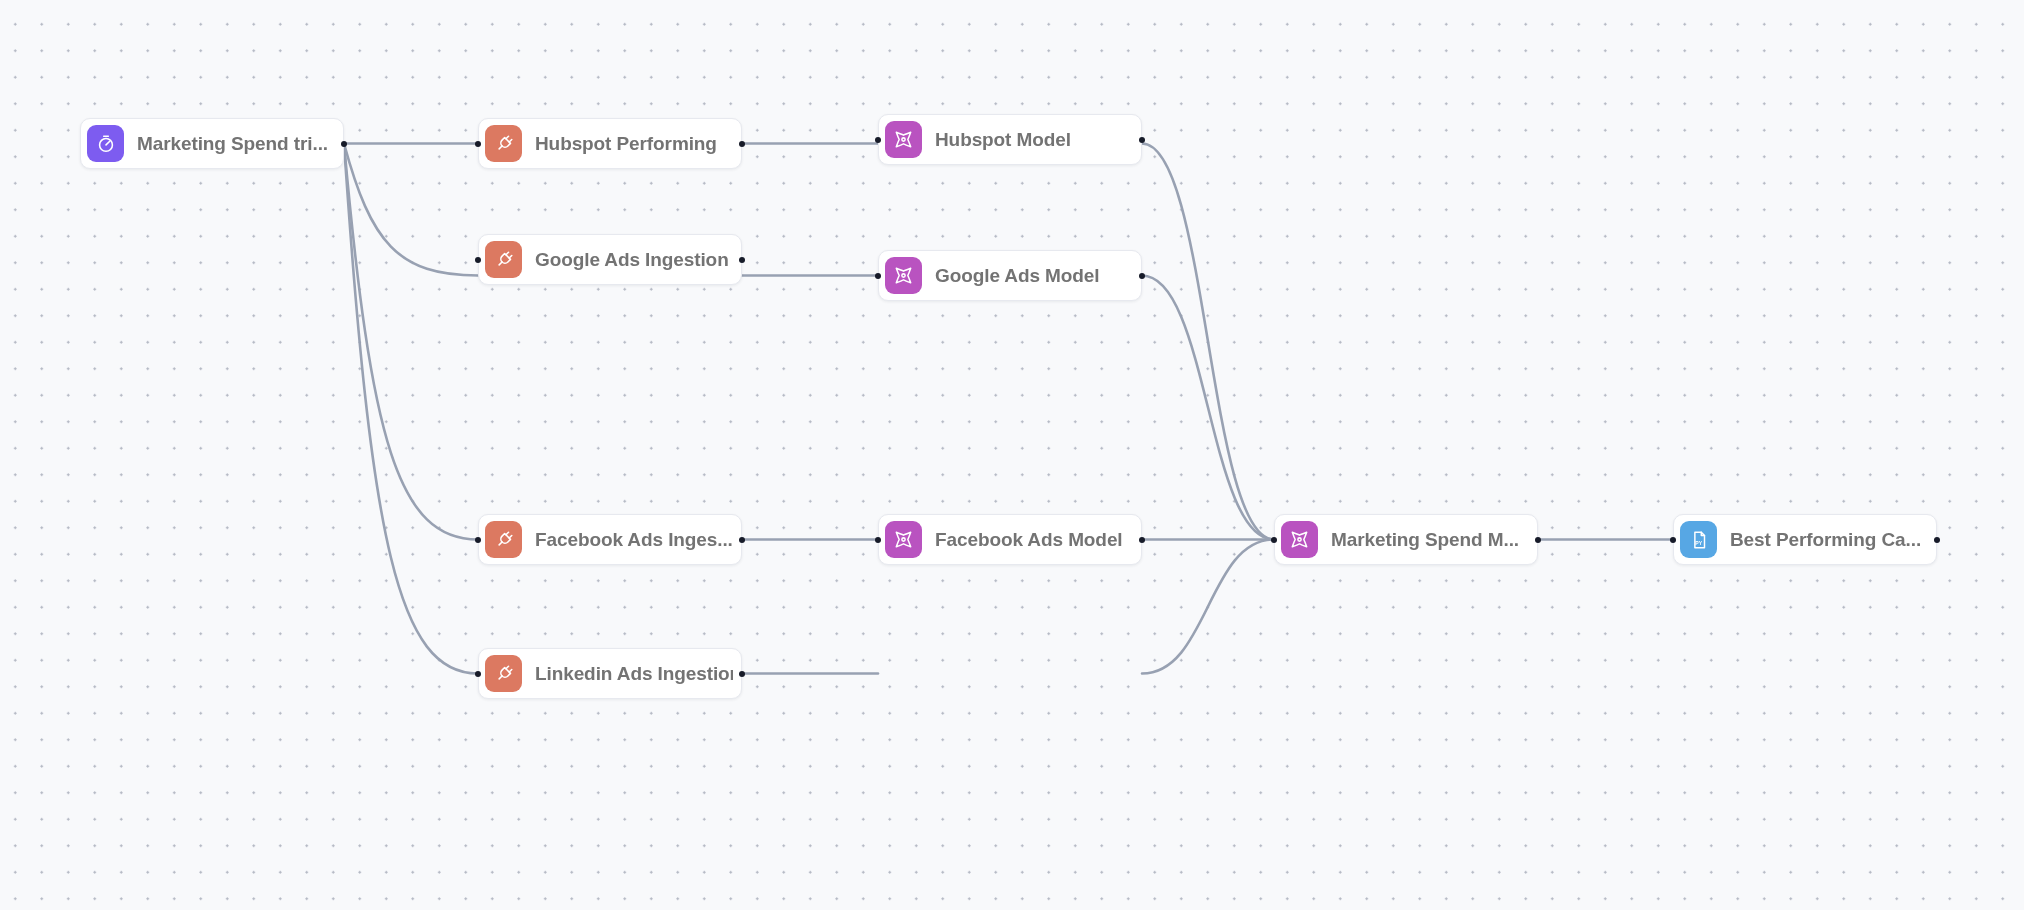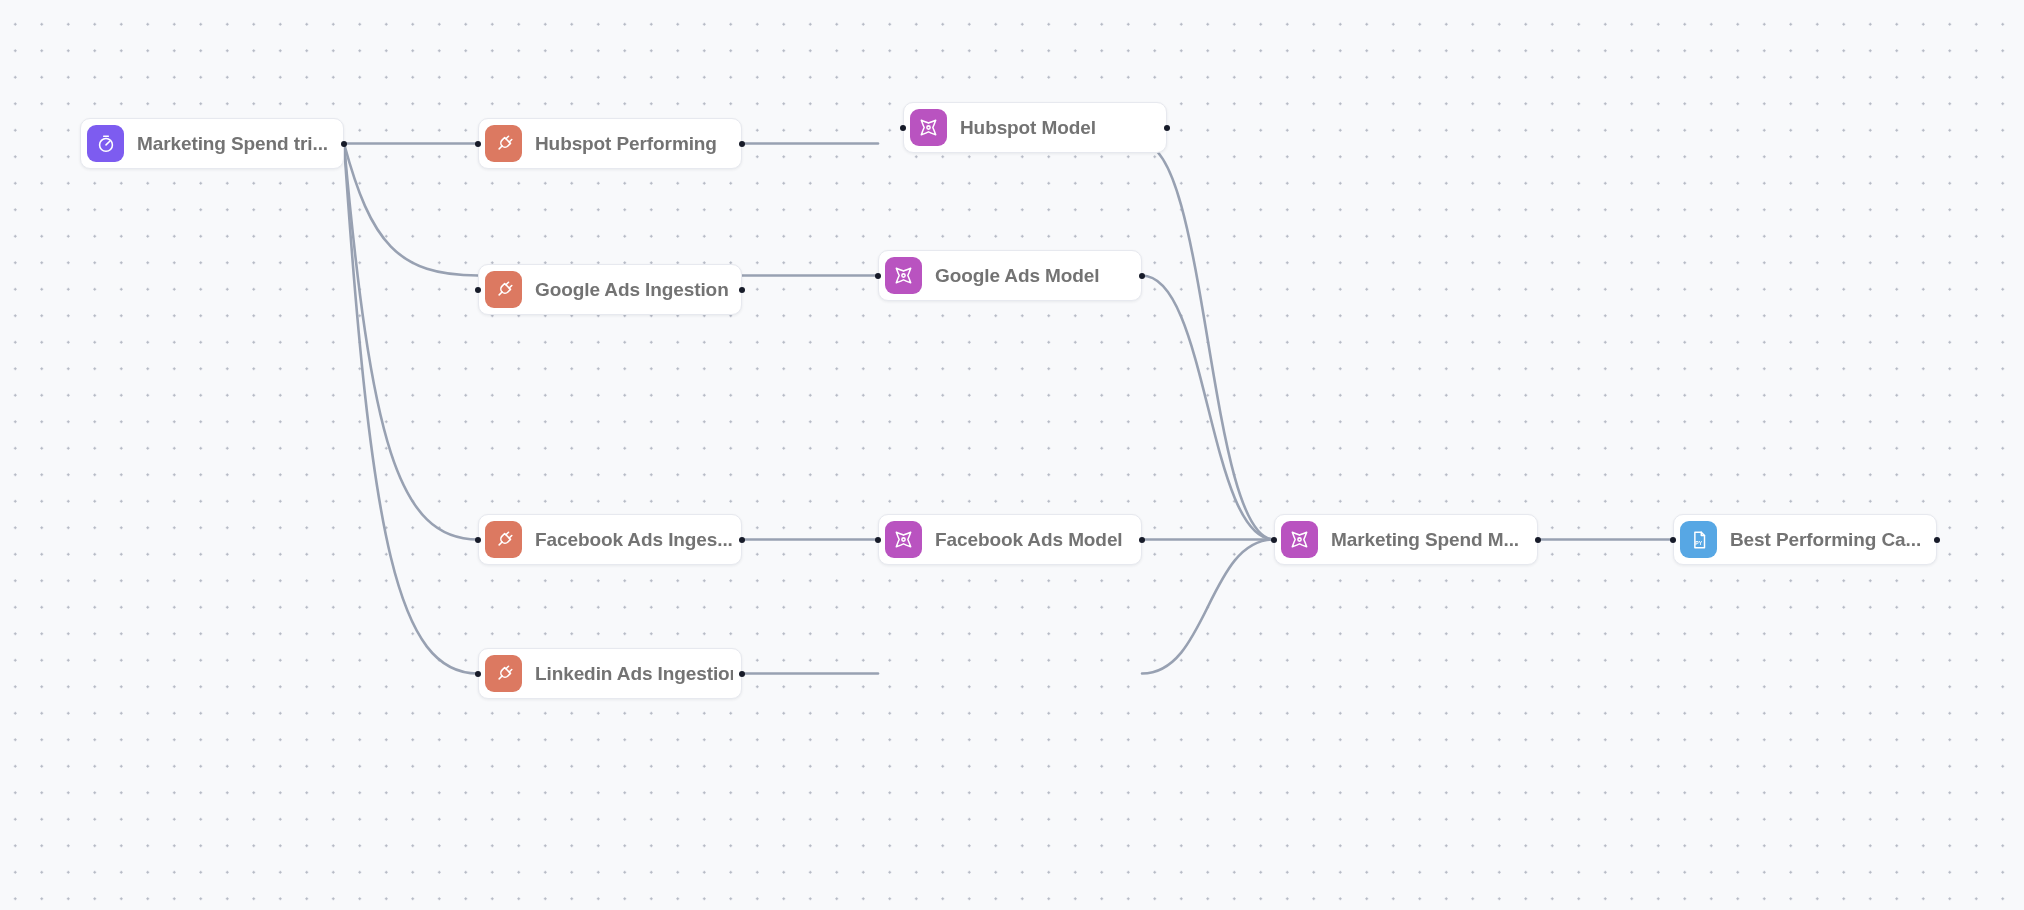--- a/index.html
+++ b/index.html
@@ -83,21 +83,21 @@
             <line x1="9.5" y1="2.5" x2="9.5" y2="6.5"></line>
             <line x1="14.5" y1="2.5" x2="14.5" y2="6.5"></line>
             <path d="M7.5 6.5 L16.5 6.5 L16.5 10.5 A4.5 4.5 0 0 1 7.5 10.5 Z"></path>
             <line x1="12" y1="15" x2="12" y2="19.5"></line>
           </g>
         </svg>
       </span>
     <span class="node-label">Hubspot Performing</span>
     <span class="handle handle-right"></span>
   </div>
-    <div class="node" style="left: 478px; top: 264px;">
+    <div class="node" style="left: 478px; top: 234px;">
     <span class="handle handle-left"></span>
     <span class="node-icon" style="background: rgb(220, 121, 97);">
         <svg width="22" height="22" viewBox="0 0 24 24" fill="none" stroke="#fff" stroke-width="1.7" stroke-linecap="round" stroke-linejoin="round">
           <g transform="rotate(45 12 12)">
             <line x1="9.5" y1="2.5" x2="9.5" y2="6.5"></line>
             <line x1="14.5" y1="2.5" x2="14.5" y2="6.5"></line>
             <path d="M7.5 6.5 L16.5 6.5 L16.5 10.5 A4.5 4.5 0 0 1 7.5 10.5 Z"></path>
             <line x1="12" y1="15" x2="12" y2="19.5"></line>
           </g>
         </svg>
@@ -128,21 +128,21 @@
             <line x1="9.5" y1="2.5" x2="9.5" y2="6.5"></line>
             <line x1="14.5" y1="2.5" x2="14.5" y2="6.5"></line>
             <path d="M7.5 6.5 L16.5 6.5 L16.5 10.5 A4.5 4.5 0 0 1 7.5 10.5 Z"></path>
             <line x1="12" y1="15" x2="12" y2="19.5"></line>
           </g>
         </svg>
       </span>
     <span class="node-label">Linkedin Ads Ingestion</span>
     <span class="handle handle-right"></span>
   </div>
-    <div class="node" style="left: 878px; top: 102px; margin-left: 25px;">
+    <div class="node" style="left: 878px; top: 114px;">
     <span class="handle handle-left"></span>
     <span class="node-icon" style="background: rgb(185, 83, 192);">
         <svg width="23" height="23" viewBox="0 0 24 24" fill="none" stroke="#fff" stroke-width="1.6" stroke-linecap="round" stroke-linejoin="round">
           <path d="M4.5 4.5 Q10 6.5 12 7.5 Q14 6.5 19.5 4.5 Q17.5 10 16.5 12 Q17.5 14 19.5 19.5 Q14 17.5 12 16.5 Q10 17.5 4.5 19.5 Q6.5 14 7.5 12 Q6.5 10 4.5 4.5 Z"></path>
           <circle cx="12" cy="12" r="1.7"></circle>
         </svg>
       </span>
     <span class="node-label">Hubspot Model</span>
     <span class="handle handle-right"></span>
   </div>

